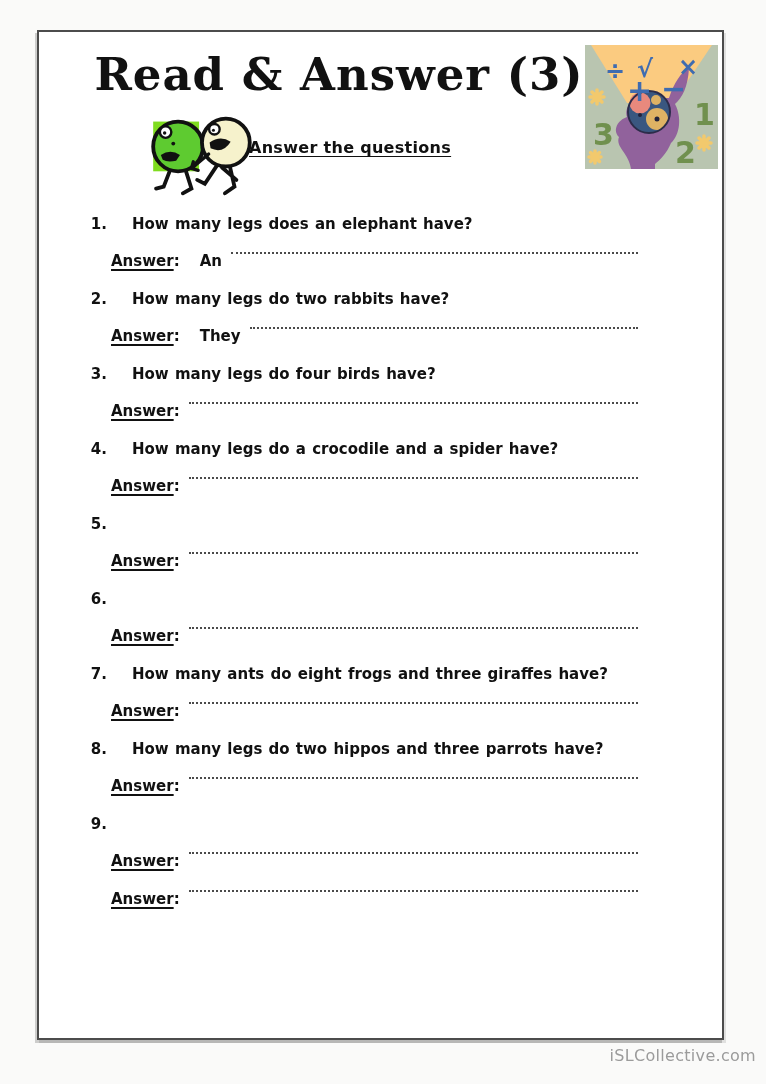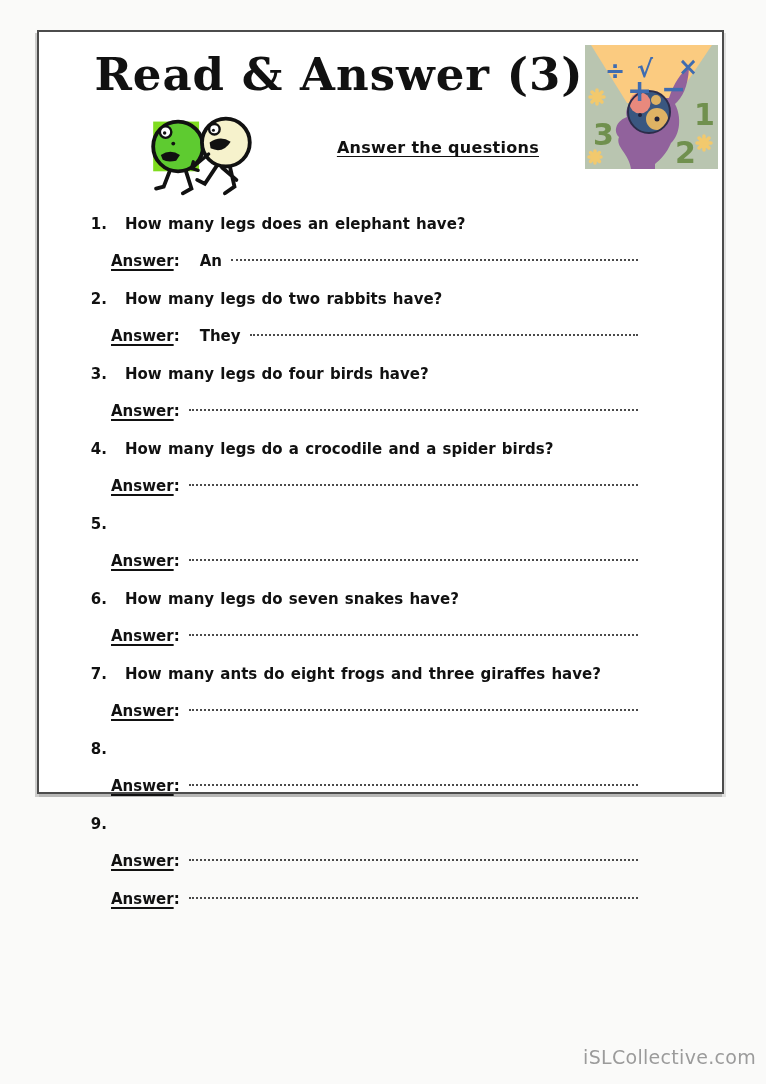--- a/index.html
+++ b/index.html
@@ -5,64 +5,64 @@
   * { margin:0; padding:0; box-sizing:border-box; }
   html,body { width:766px; height:1084px; }
   body {
     position:relative;
     background:#fafaf9;
     font-family:"DejaVu Sans", sans-serif;
     overflow:hidden;
   }
   .sheet {
     position:absolute; left:37px; top:30px;
-    width:687px; height:764px;
+    width:687px; height:1010px;
     background:#ffffff;
     border:2px solid #4c4c4c;
     box-shadow:-2px 3px 0 rgba(0,0,0,0.18), 2px 3px 0 rgba(0,0,0,0.10);
   }
   .title {
     position:absolute; top:16px; left:20px; width:560px;
     text-align:center;
     font-family:"DejaVu Serif", serif;
     font-weight:bold; font-size:45px; letter-spacing:1px;
     color:#111;
   }
   .characters { position:absolute; left:104px; top:80px; width:116px; height:88px; }
   .subtitle {
     position:absolute; top:106px; left:210px; width:290px;
-    text-align:right;
+    text-align:left;
     font-weight:bold; font-size:16px;
     text-decoration:underline; text-underline-offset:3px;
     color:#111; letter-spacing:0.3px;
   }
   .mathhead { position:absolute; top:13px; right:4px; width:133px; height:124px; }
   .questions { position:absolute; top:183px; left:0; right:0; }
   .qa { margin-bottom:19px; }
   .q-row { display:flex; margin-bottom:18px; line-height:19px; }
   .q-num {
     width:68px; text-align:right; flex:0 0 68px;
     font-weight:bold; font-size:15px; color:#111;
   }
   .q-text {
-    margin-left:18px; font-weight:bold; font-size:15px; color:#111;
+    margin-left:25px; font-weight:bold; font-size:15px; color:#111;
     word-spacing:1px; white-space:nowrap;
   }
   .a-row {
-    display:flex; align-items:center;
+    display:flex; align-items:flex-start;
     margin-left:72px; width:527px;
     font-weight:bold; font-size:15px; line-height:19px; color:#111;
   }
   .a-word { text-decoration:underline; text-underline-offset:3px; text-decoration-thickness:2px; }
   .a-prefix { margin-left:20px; white-space:nowrap; }
   .a-prefix:empty { margin-left:0; }
   .dots { flex:1 1 auto; border-bottom:2px dotted #4a4a4a; margin-left:9px; margin-bottom:3px; height:0; }
   .footer {
     position:absolute; top:1046px; right:10px;
-    font-size:19px; color:#9b9b9b; letter-spacing:0.3px;
+    font-size:16px; color:#9b9b9b; letter-spacing:0.3px;
   }
   .mh-sym { font:bold 24px "DejaVu Sans", sans-serif; }
   .mh-sym-lg { font:bold 30px "DejaVu Sans", sans-serif; }
   .mh-num { font:bold 30px "DejaVu Sans", sans-serif; }
 </style>
 </head>
 <body>
 
 <div class="sheet">
 
@@ -149,21 +149,21 @@
         <span class="a-word">Answer</span>
           <span>:</span>
         <span class="a-prefix"></span>
         <span class="dots"></span>
       </div>
     </div>
 
     <div class="qa">
       <div class="q-row">
         <span class="q-num">4.</span>
-        <span class="q-text">How many legs do a crocodile and a spider birds?</span>
+        <span class="q-text">How many legs do a crocodile and a spider have?</span>
       </div>
       <div class="a-row">
         <span class="a-word">Answer</span>
           <span>:</span>
         <span class="a-prefix"></span>
         <span class="dots"></span>
       </div>
     </div>
 
     <div class="qa">
@@ -174,21 +174,20 @@
         <span class="a-word">Answer</span>
           <span>:</span>
         <span class="a-prefix"></span>
         <span class="dots"></span>
       </div>
     </div>
 
     <div class="qa">
       <div class="q-row">
         <span class="q-num">6.</span>
-        <span class="q-text">How many legs do seven snakes have?</span>
       </div>
       <div class="a-row">
         <span class="a-word">Answer</span>
           <span>:</span>
         <span class="a-prefix"></span>
         <span class="dots"></span>
       </div>
     </div>
 
     <div class="qa">
@@ -200,20 +199,21 @@
         <span class="a-word">Answer</span>
           <span>:</span>
         <span class="a-prefix"></span>
         <span class="dots"></span>
       </div>
     </div>
 
     <div class="qa">
       <div class="q-row">
         <span class="q-num">8.</span>
+        <span class="q-text">How many legs do two hippos and three parrots have?</span>
       </div>
       <div class="a-row">
         <span class="a-word">Answer</span>
           <span>:</span>
         <span class="a-prefix"></span>
         <span class="dots"></span>
       </div>
     </div>
 
     <div class="qa">

